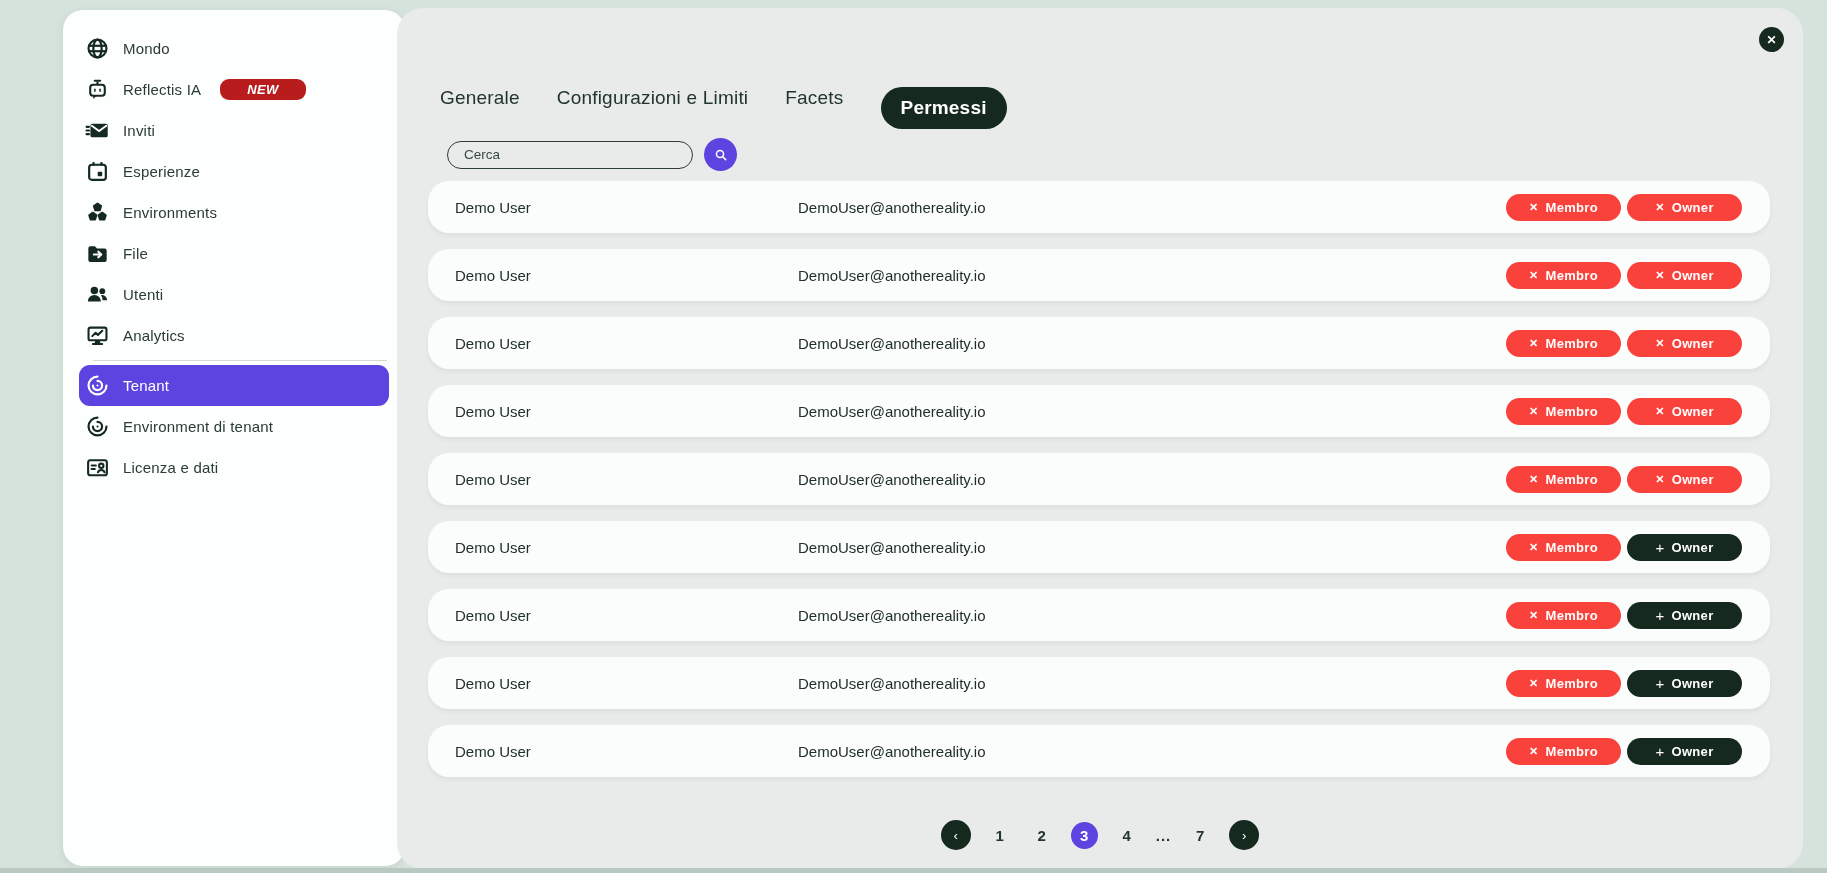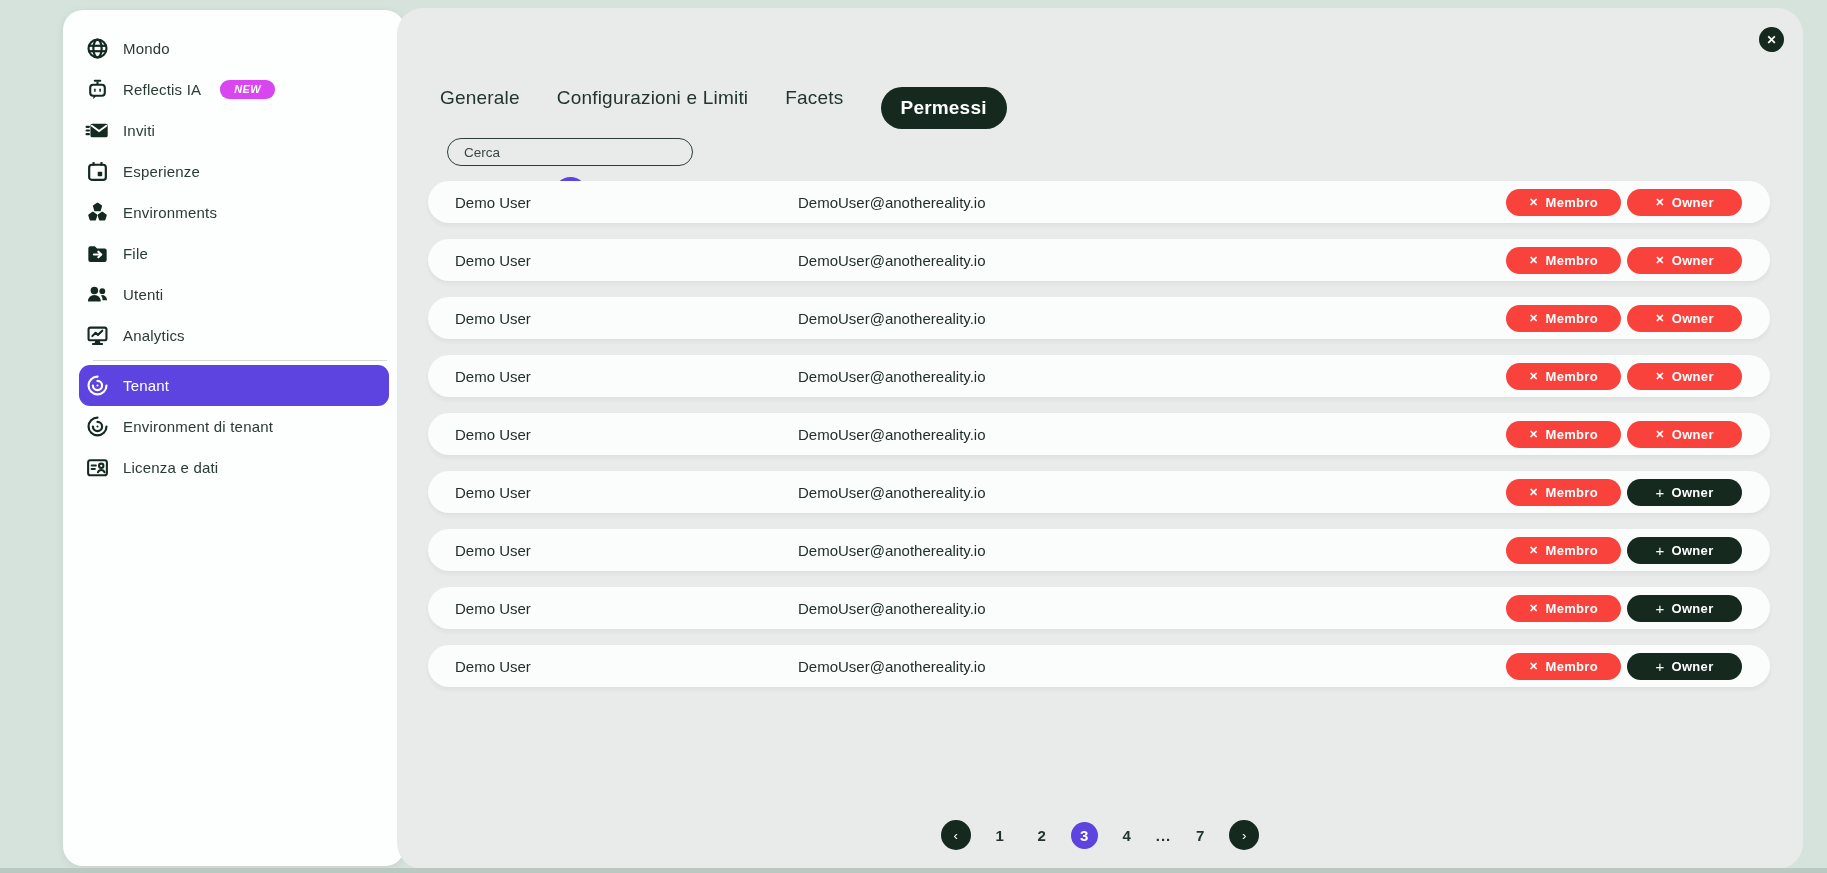--- a/index.html
+++ b/index.html
@@ -23,22 +23,22 @@
     height:41px; margin:0 16px; padding-left:5px; border-radius:11px;
     display:flex; align-items:center; gap:13px; cursor:pointer;
   }
   .side-item .icon{ width:26px; height:26px; flex:0 0 26px; display:flex; align-items:center; justify-content:center; color:#14291f; }
   .side-item .icon svg{ width:25px; height:25px; display:block; }
   .side-label{ font-size:15px; color:#2a3b33; letter-spacing:.2px; white-space:nowrap; }
   .side-item.active{ background:var(--purple,#5d44e0); }
   .side-item.active .side-label{ color:#fff; font-weight:400; }
   .side-item.active .icon{ color:#fff; }
   .badge{
-    margin-left:6px; background:#d946ef; color:#fff; font-size:11px; font-weight:700;
-    font-style:italic; letter-spacing:.4px; padding:4px 14px; border-radius:9px; line-height:1;
+    margin-left:6px; background:#b91c1c; color:#fff; font-size:13px; font-weight:700;
+    font-style:italic; letter-spacing:.4px; padding:4px 27px; border-radius:9px; line-height:1;
   }
   .side-divider{ height:1px; background:#d3d9d6; margin:4px 18px 4px 30px; }
 
   
   .panel{
     position:absolute; left:397px; top:8px; width:1406px; height:861px;
     background:#e9ebea; border-radius:26px;
   }
   .close-btn{
     position:absolute; left:1362px; top:19px; width:25px; height:25px; border-radius:50%;
@@ -49,35 +49,35 @@
     position:absolute; left:27px; top:25px; font-size:29px; font-weight:700; color:#1d3029;
     letter-spacing:.2px; white-space:nowrap;
   }
   .page-title em{ font-style:italic; margin-left:9px; }
 
   .tabs{ position:absolute; left:43px; top:79px; display:flex; align-items:flex-start; gap:37px; }
   .tab{ font-size:19px; color:#22352c; background:none; border:none; cursor:pointer; padding:0;
         font-family:inherit; letter-spacing:.2px; }
   .tab.active{ background:#15291f; color:#fff; font-weight:700; padding:10px 20px; border-radius:23px; }
 
-  .search-row{ position:absolute; left:50px; top:130px; display:flex; align-items:center; gap:11px;flex-direction:column; }
+  .search-row{ position:absolute; left:50px; top:130px; display:flex; align-items:center; gap:11px; }
   .search-input{
     width:246px; height:28px; border:1.5px solid #2c3e36; border-radius:14px; background:transparent;
     font-family:inherit; font-size:13.5px; color:#22352c; padding:0 16px; outline:none;
   }
   .search-input::placeholder{ color:#36473f; opacity:1; }
   .search-btn{
     width:33px; height:33px; border-radius:50%; border:none; background:var(--purple,#5d44e0);
     display:flex; align-items:center; justify-content:center; cursor:pointer;
   }
 
   
   .rows{ position:absolute; left:31px; top:173px; width:1342px; }
   .perm-row{
-    height:42px; margin-bottom:16px; background:#fbfcfc; border-radius:21px;
+    height:52px; margin-bottom:16px; background:#fbfcfc; border-radius:21px;
     display:flex; align-items:center; padding:0 28px 0 27px;
     box-shadow:0 3px 4px rgba(20,40,30,.05);
   }
   .perm-name{ flex:0 0 343px; font-size:15px; color:#213129; }
   .perm-email{ flex:1 1 auto; font-size:15px; color:#213129; text-align:left; }
   .perm-actions{ display:flex; gap:6px; }
   .chip{
     min-width:115px; height:27px; border:none; border-radius:14px; cursor:pointer;
     display:flex; align-items:center; justify-content:center; gap:7px;
     color:#fff; font-family:inherit; font-size:13px; font-weight:600; letter-spacing:.3px; padding:0 12px;

